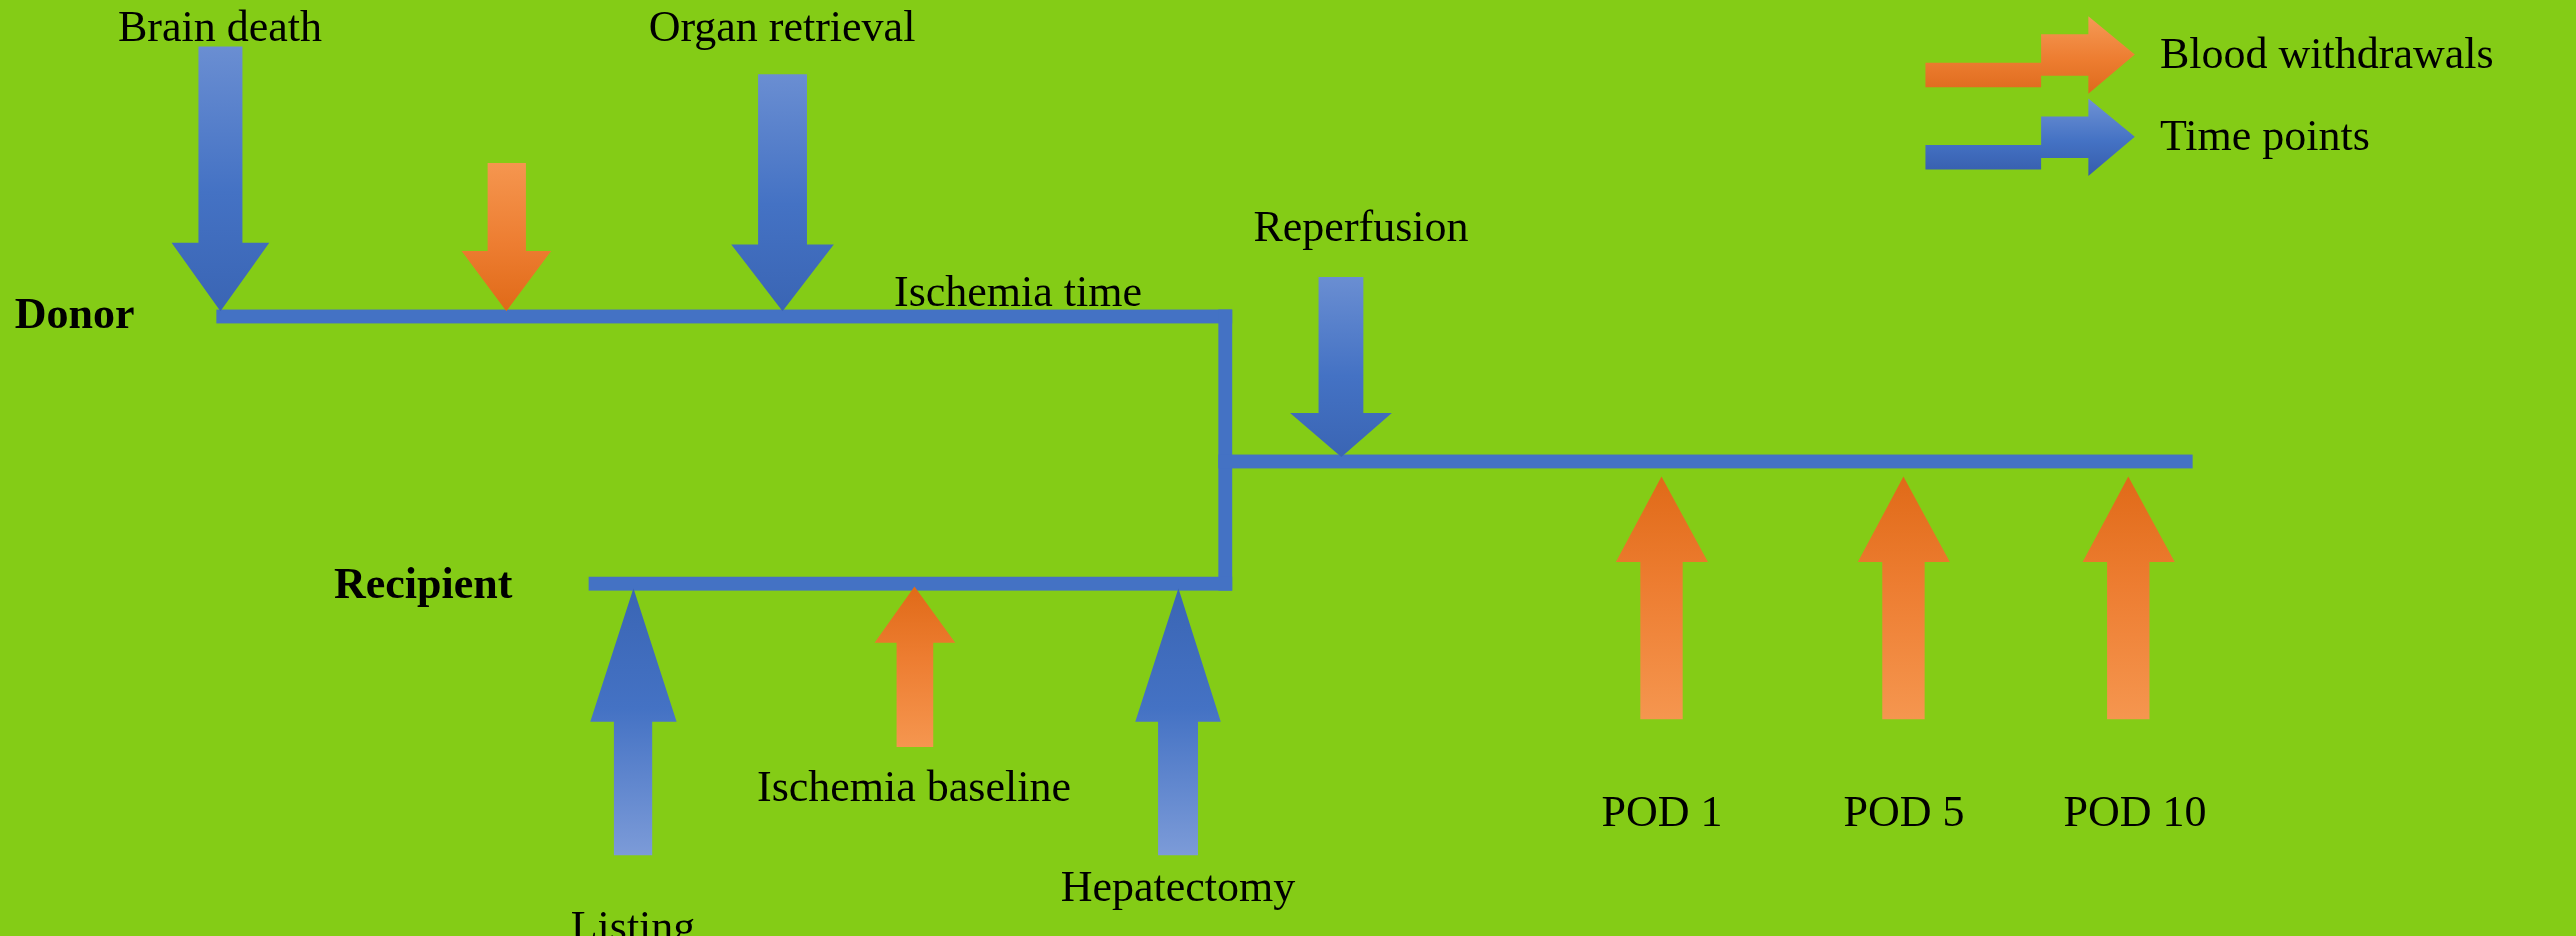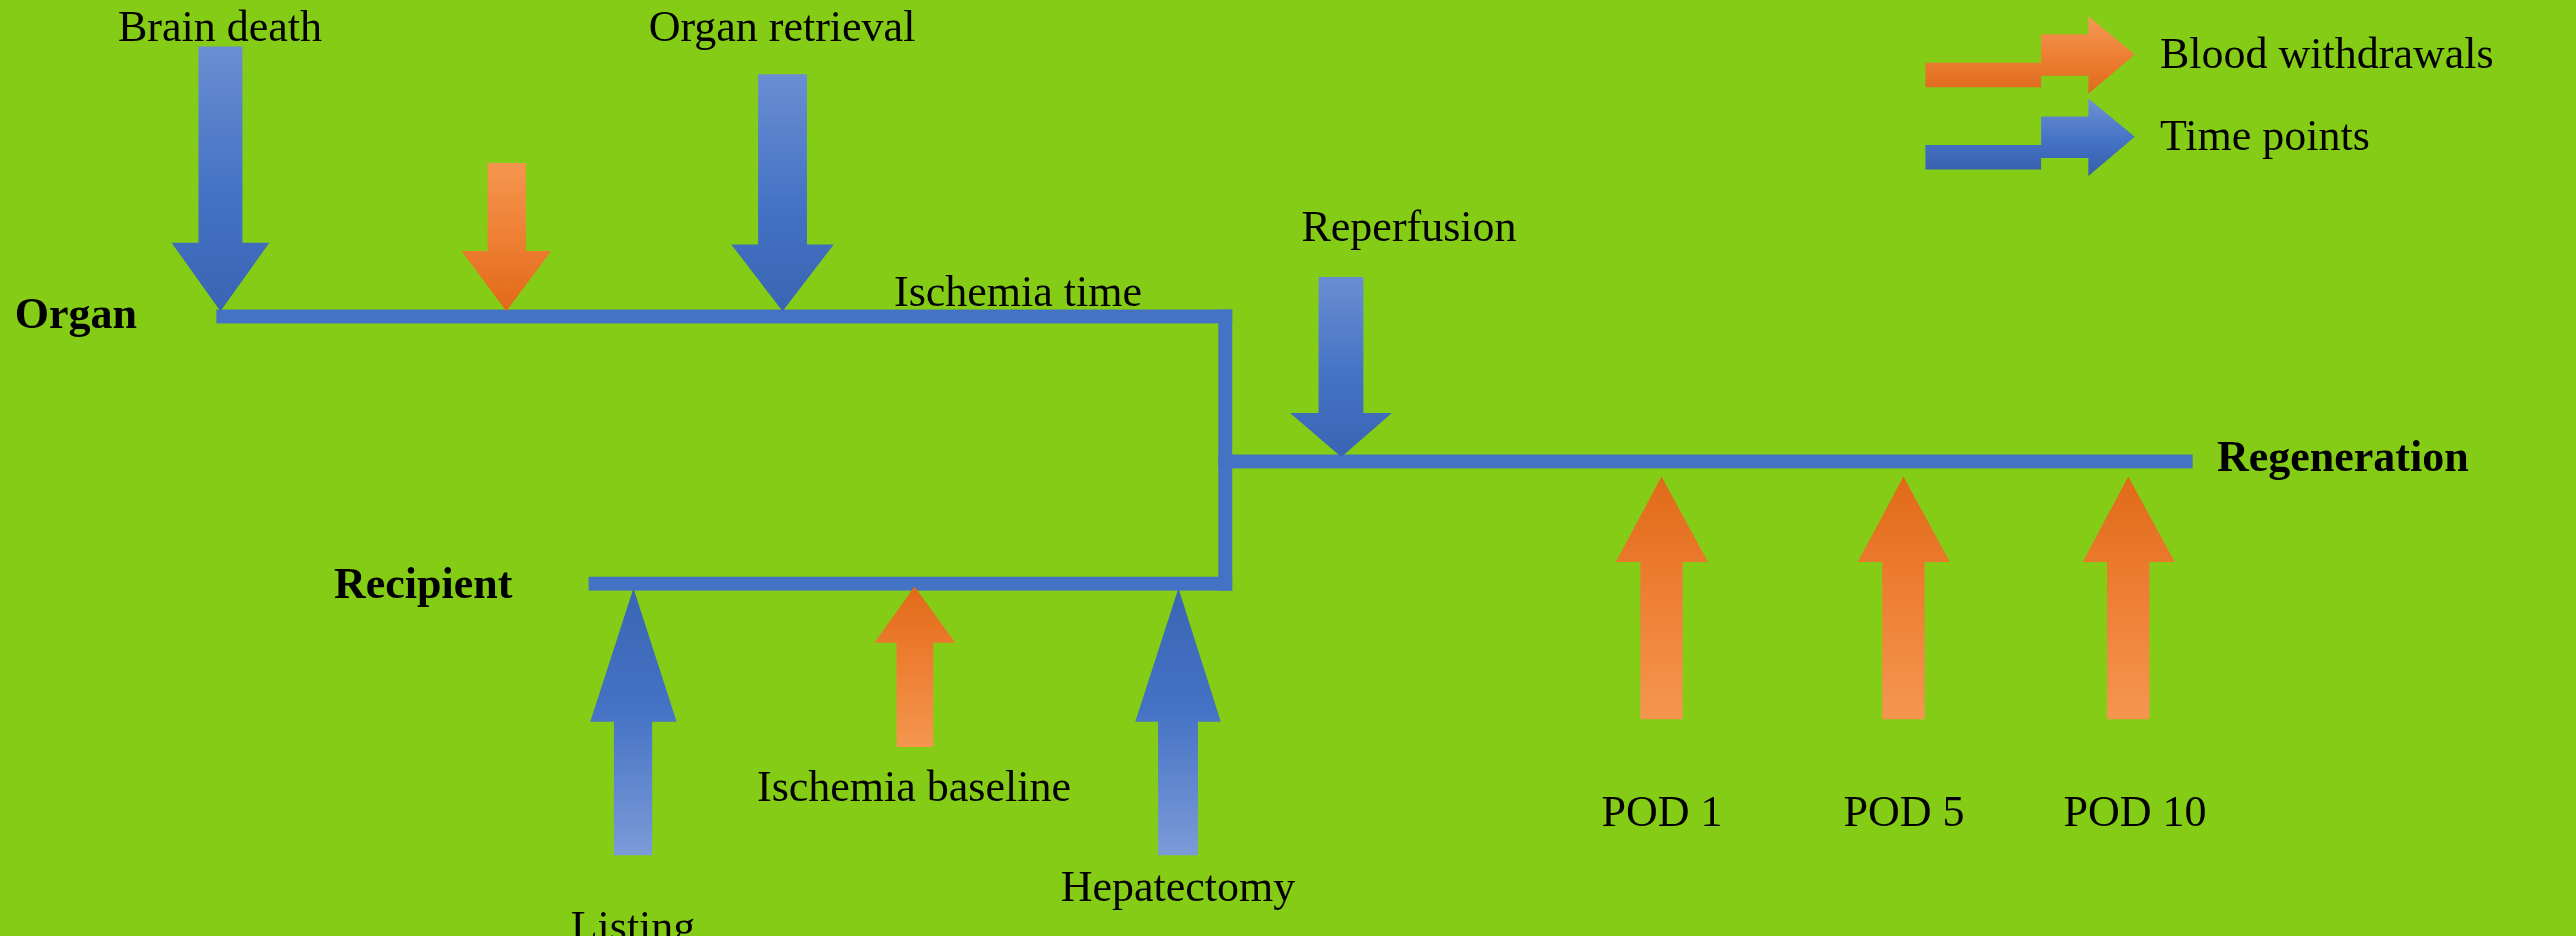--- a/index.html
+++ b/index.html
@@ -142,29 +142,28 @@
     <g>
       <path d="M 2363,178 L 2505,178 L 2505,143 L 2563,143 L 2563,121 L 2620,168 L 2563,216 L 2563,194 L 2505,194 L 2505,208 L 2363,208 Z" fill="url(#gBlueH)"></path>
     </g>
   </svg>
 
   <div class="lbl center" style="left:220px; top:4.1px;">Brain death</div>
 
 
   <div class="lbl center" style="left:782px; top:4.1px;">Organ retrieval</div>
 
-  <div class="lbl bold" style="left:14.7px; top:291px;">Organ</div>
+  <div class="lbl bold" style="left:14.7px; top:291px;">Donor</div>
 
   <div class="lbl" style="left:868px; top:269px;margin-left:26px;">Ischemia time</div>
 
-  <div class="lbl center" style="left:1361px; top:204px;margin-left:48px;">Reperfusion</div>
+  <div class="lbl center" style="left:1361px; top:204px;">Reperfusion</div>
 
   <div class="lbl bold" style="left:334px; top:561px;">Recipient</div>
 
-  <div class="lbl bold" style="left:2217px; top:434px;">Regeneration</div>
 
   <div class="lbl center" style="left:1662px; top:789px;">POD 1</div>
 
   <div class="lbl center" style="left:1904px; top:789px;">POD 5</div>
 
   <div class="lbl center" style="left:2135px; top:789px;">POD 10</div>
 
   <div class="lbl center" style="left:914px; top:764px;">Ischemia baseline</div>
 
   <div class="lbl center" style="left:633px; top:864px;margin-top:40px;">Listing</div>

